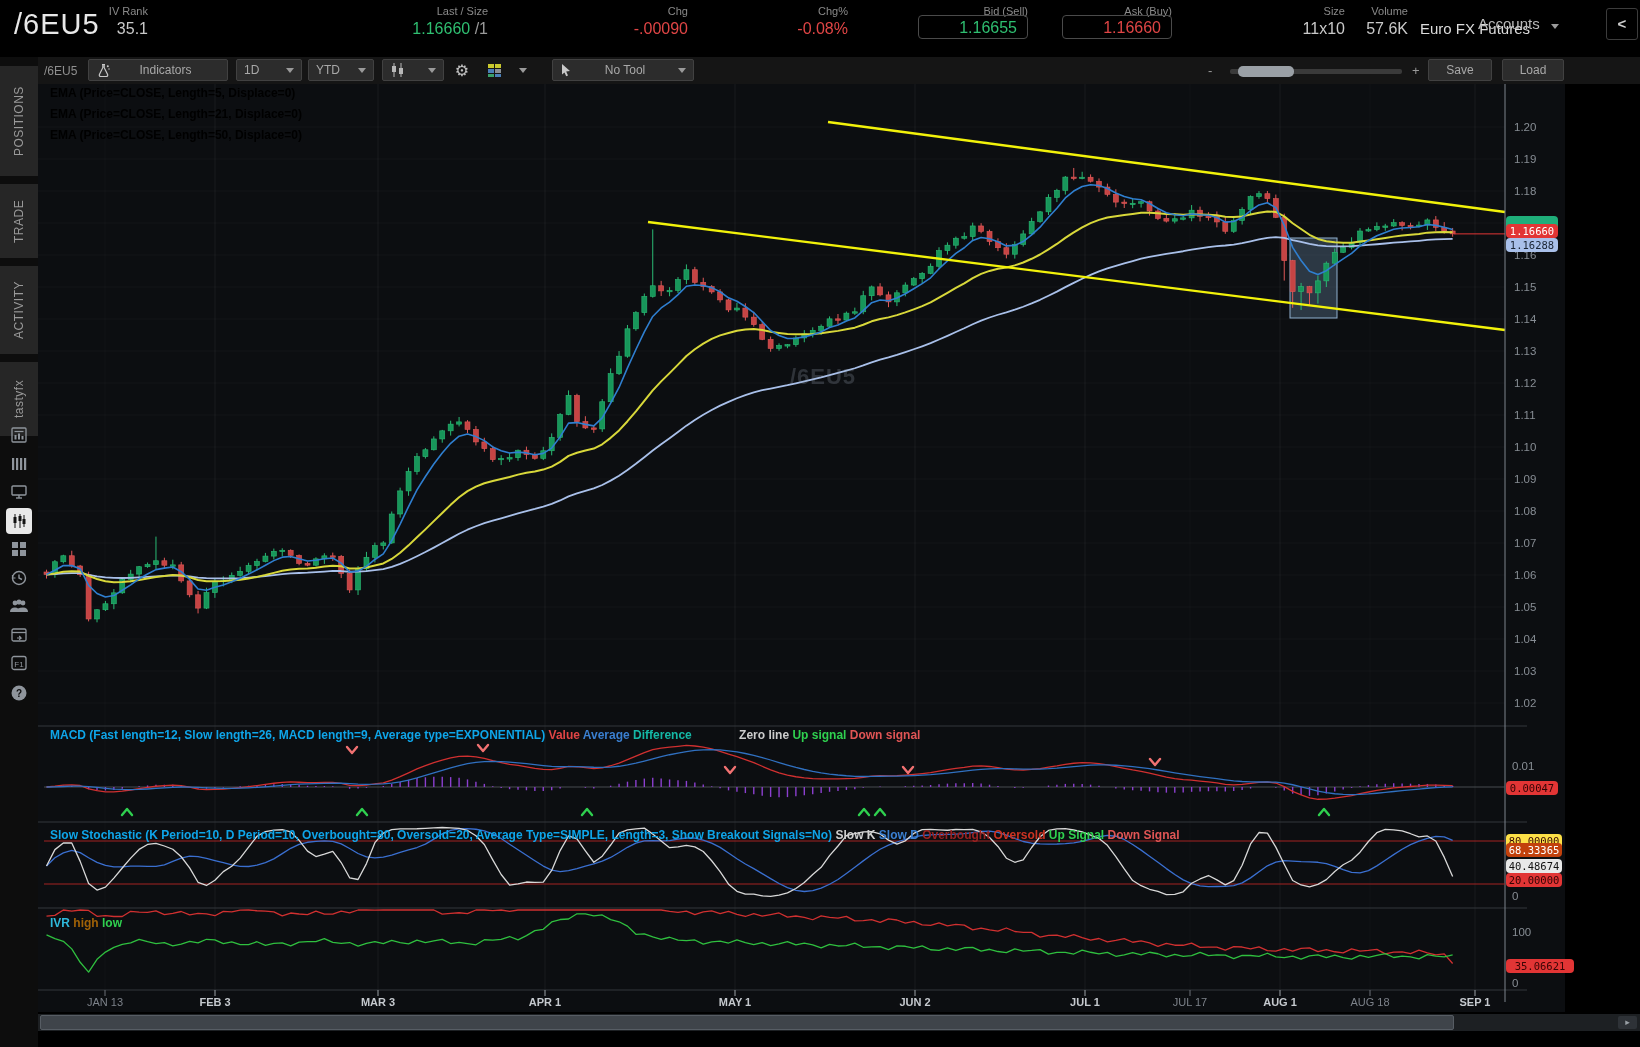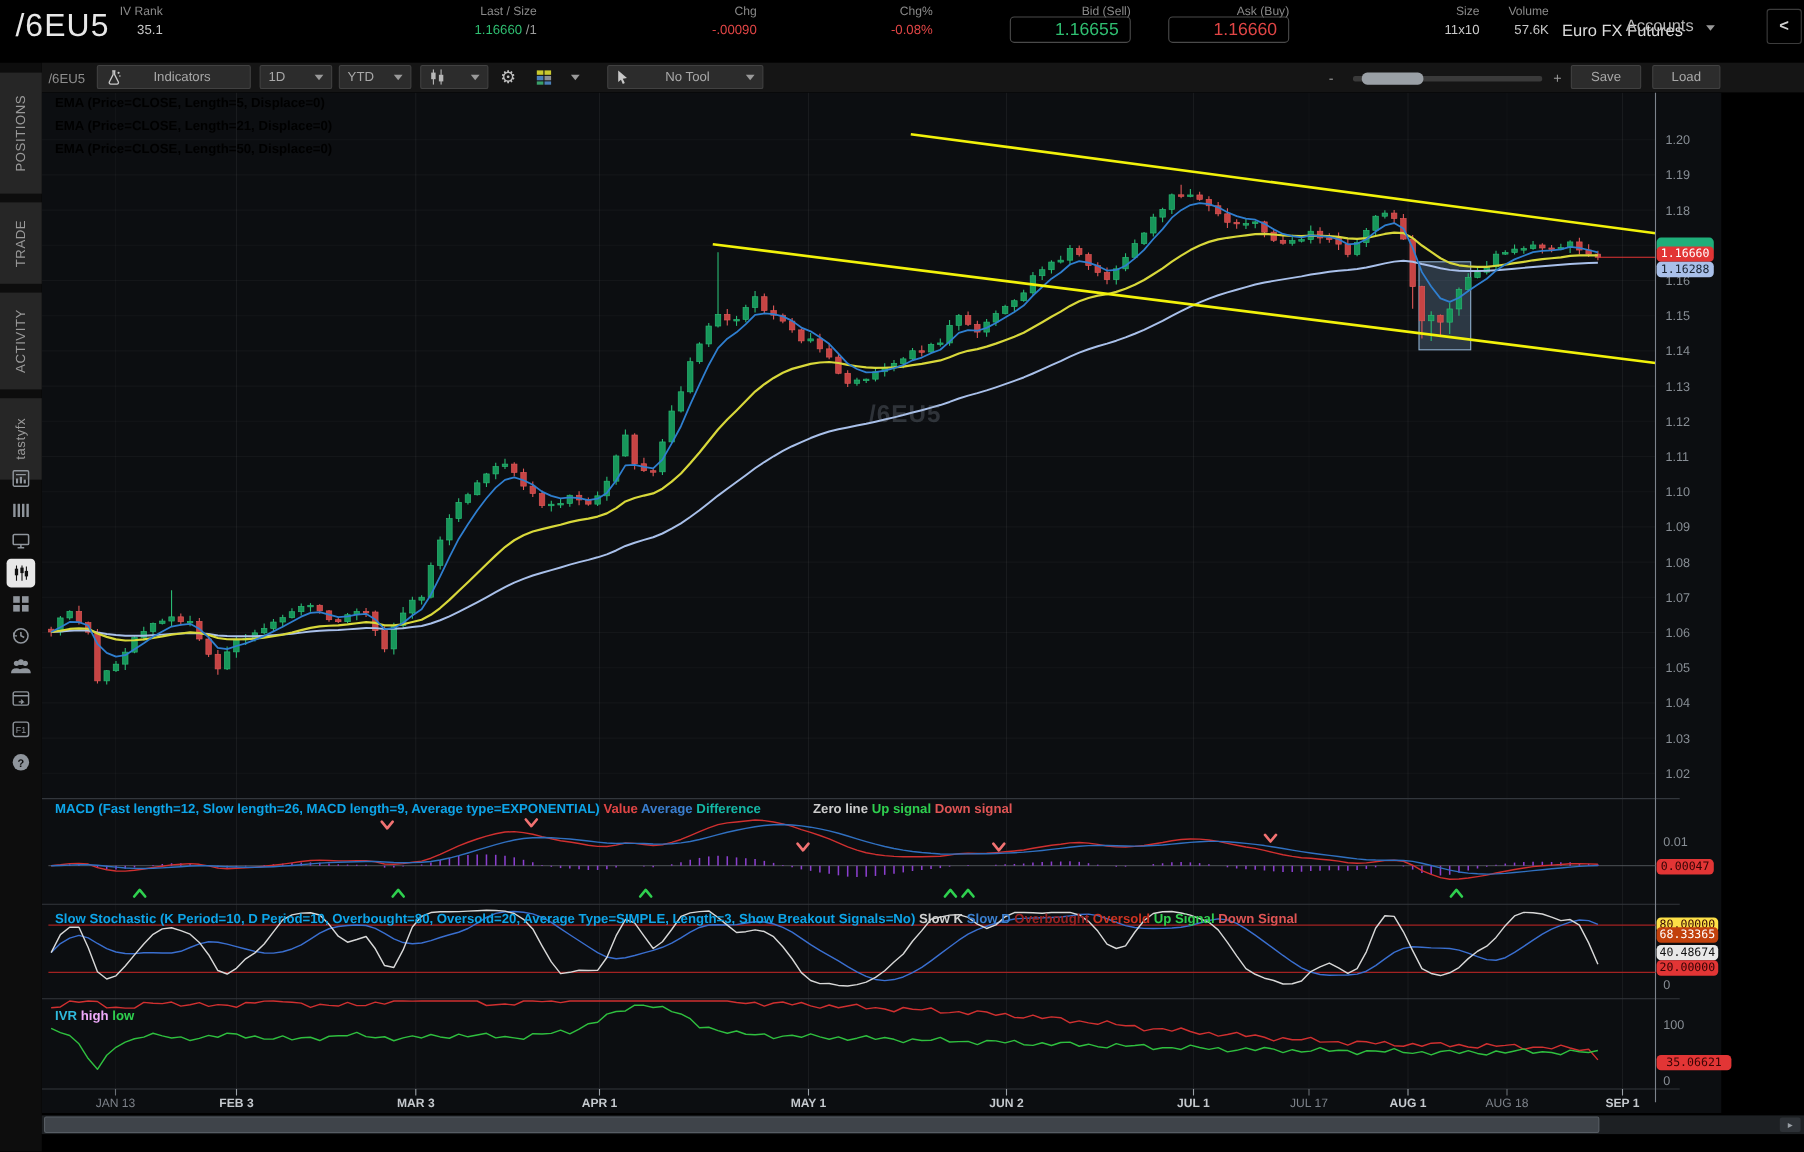--- a/index.html
+++ b/index.html
@@ -3,21 +3,21 @@
 <meta charset="utf-8">
 <style>
   html,body{margin:0;padding:0;background:#000;}
   #app{position:relative;width:1640px;height:1047px;background:#000;overflow:hidden;
        font-family:"Liberation Sans",sans-serif;-webkit-font-smoothing:antialiased;}
   
   #header{position:absolute;left:0;top:0;width:1640px;height:57px;background:#000;}
   .symbol{position:absolute;left:14px;top:8px;font-size:29px;color:#e8e8e8;letter-spacing:1px;}
   .stat{position:absolute;top:0;height:57px;text-align:right;}
   .stat .lbl{position:absolute;right:0;top:5px;font-size:11px;color:#8a8a8a;white-space:nowrap;}
-  .stat .val{position:absolute;right:0;top:20px;font-size:12px;white-space:nowrap;}
+  .stat .val{position:absolute;right:0;top:20px;font-size:16px;white-space:nowrap;}
   .statbox{position:absolute;top:15px;height:24px;border:1px solid #4a4a4a;border-radius:4px;
            font-size:16px;line-height:24px;text-align:right;padding-right:10px;box-sizing:border-box;}
   .desc{position:absolute;left:1420px;top:20px;font-size:15px;color:#dcdcdc;white-space:nowrap;}
   .accounts{position:absolute;left:1478px;top:15px;font-size:15px;color:#b9b9b9;cursor:pointer;}
   .accounts .caret{margin-left:7px;}
   .collapse-btn{position:absolute;left:1606px;top:8px;width:30px;height:30px;border:1px solid #3c3c3c;
                 border-radius:3px;color:#cfcfcf;font-size:15px;font-weight:bold;text-align:center;
                 line-height:29px;cursor:pointer;}
   
   #toolbar{position:absolute;left:38px;top:57px;width:1602px;height:27px;background:#151515;}
@@ -857,21 +857,21 @@
 
     <div class="legend" style="left:12px;top:644px;">
       <span class="cy">MACD (Fast length=12, Slow length=26, MACD length=9, Average type=EXPONENTIAL)</span>
       <span id="macd-items"><span style="color: rgb(224, 69, 69);"> Value </span><span style="color: rgb(58, 127, 208);"> Average </span><span style="color: #14b8a6;"> Difference </span><span style="color: rgb(204, 204, 204); margin-left: 44px;"> Zero line </span><span style="color: rgb(47, 208, 79);"> Up signal </span><span style="color: rgb(224, 85, 85);"> Down signal </span></span>
     </div>
     <div class="legend" style="left:12px;top:744px;">
       <span class="cy">Slow Stochastic (K Period=10, D Period=10, Overbought=80, Oversold=20, Average Type=SIMPLE, Length=3, Show Breakout Signals=No)</span>
       <span id="stoch-items"><span style="color: rgb(207, 207, 207);"> Slow K </span><span style="color: rgb(58, 127, 208);"> Slow D </span><span style="color: rgb(153, 34, 34);"> Overbought </span><span style="color: rgb(204, 51, 34);"> Oversold </span><span style="color: rgb(47, 208, 79);"> Up Signal </span><span style="color: rgb(224, 85, 85);"> Down Signal </span></span>
     </div>
     <div class="legend" style="left:12px;top:832px;">
-      <span id="ivr-items"><span style="color: rgb(47, 185, 220);"> IVR </span><span style="color: #f0abfc;"> high </span><span style="color: rgb(47, 208, 79);"> low </span></span>
+      <span id="ivr-items"><span style="color: rgb(47, 185, 220);"> IVR </span><span style="color: #a16207;"> high </span><span style="color: rgb(47, 208, 79);"> low </span></span>
     </div>
   </div>
 
   <div id="bubbles">
       <div class="bubble" style="left: 1506px; top: 216px; width: 52px; background: rgb(31, 174, 122); color: rgb(255, 255, 255);"></div>
       <div class="bubble" style="left: 1506px; top: 224px; width: 52px; background: rgb(226, 53, 53); color: rgb(255, 255, 255);">1.16660</div>
       <div class="bubble" style="left: 1506px; top: 238px; width: 52px; background: rgb(169, 192, 234); color: rgb(26, 36, 51);">1.16288</div>
       <div class="bubble" style="left: 1506px; top: 781px; width: 52px; background: rgb(226, 53, 53); color: rgb(51, 4, 4);">0.00047</div>
       <div class="bubble" style="left: 1506px; top: 834px; width: 56px; background: #fde047; color: rgb(51, 4, 4);">80.00000</div>
       <div class="bubble" style="left: 1506px; top: 843px; width: 56px; background: #c2410c; color: rgb(255, 255, 255);">68.33365</div>

